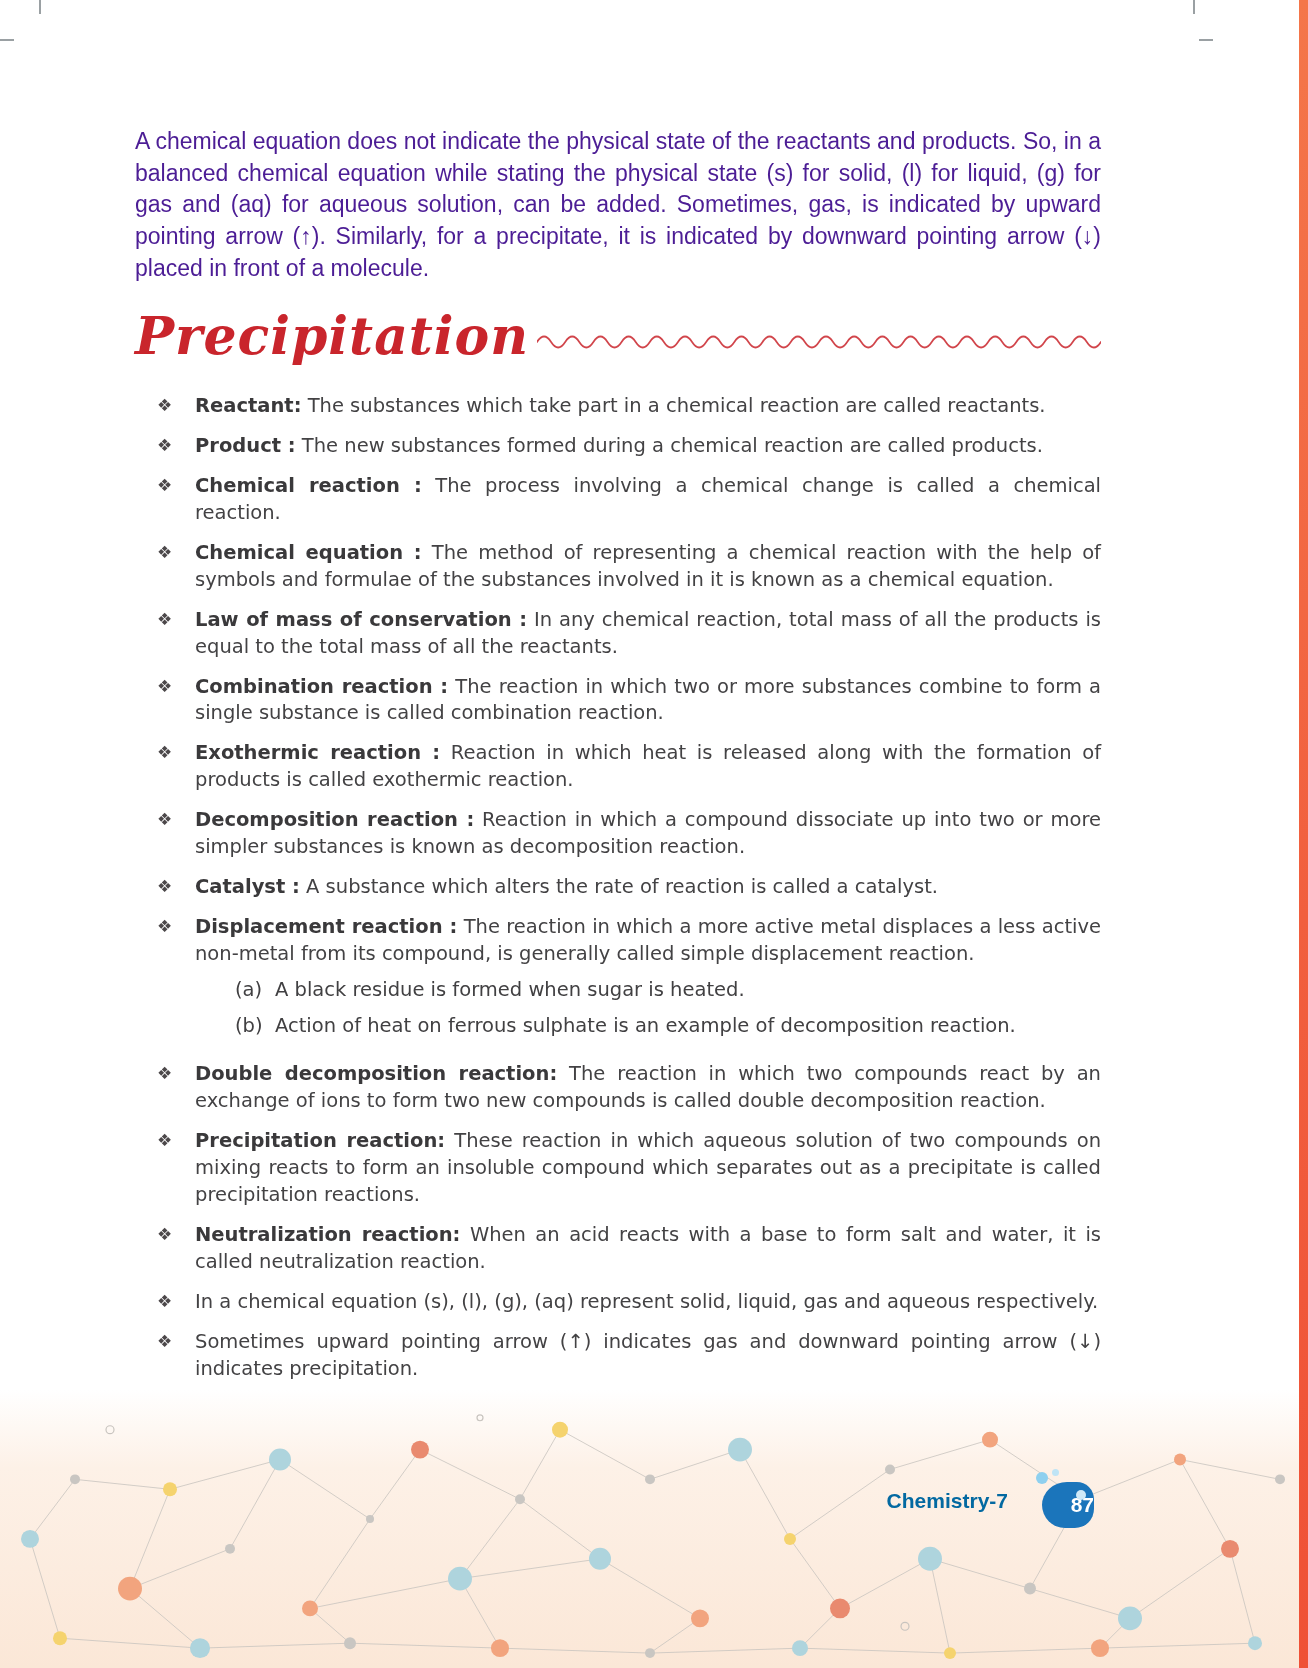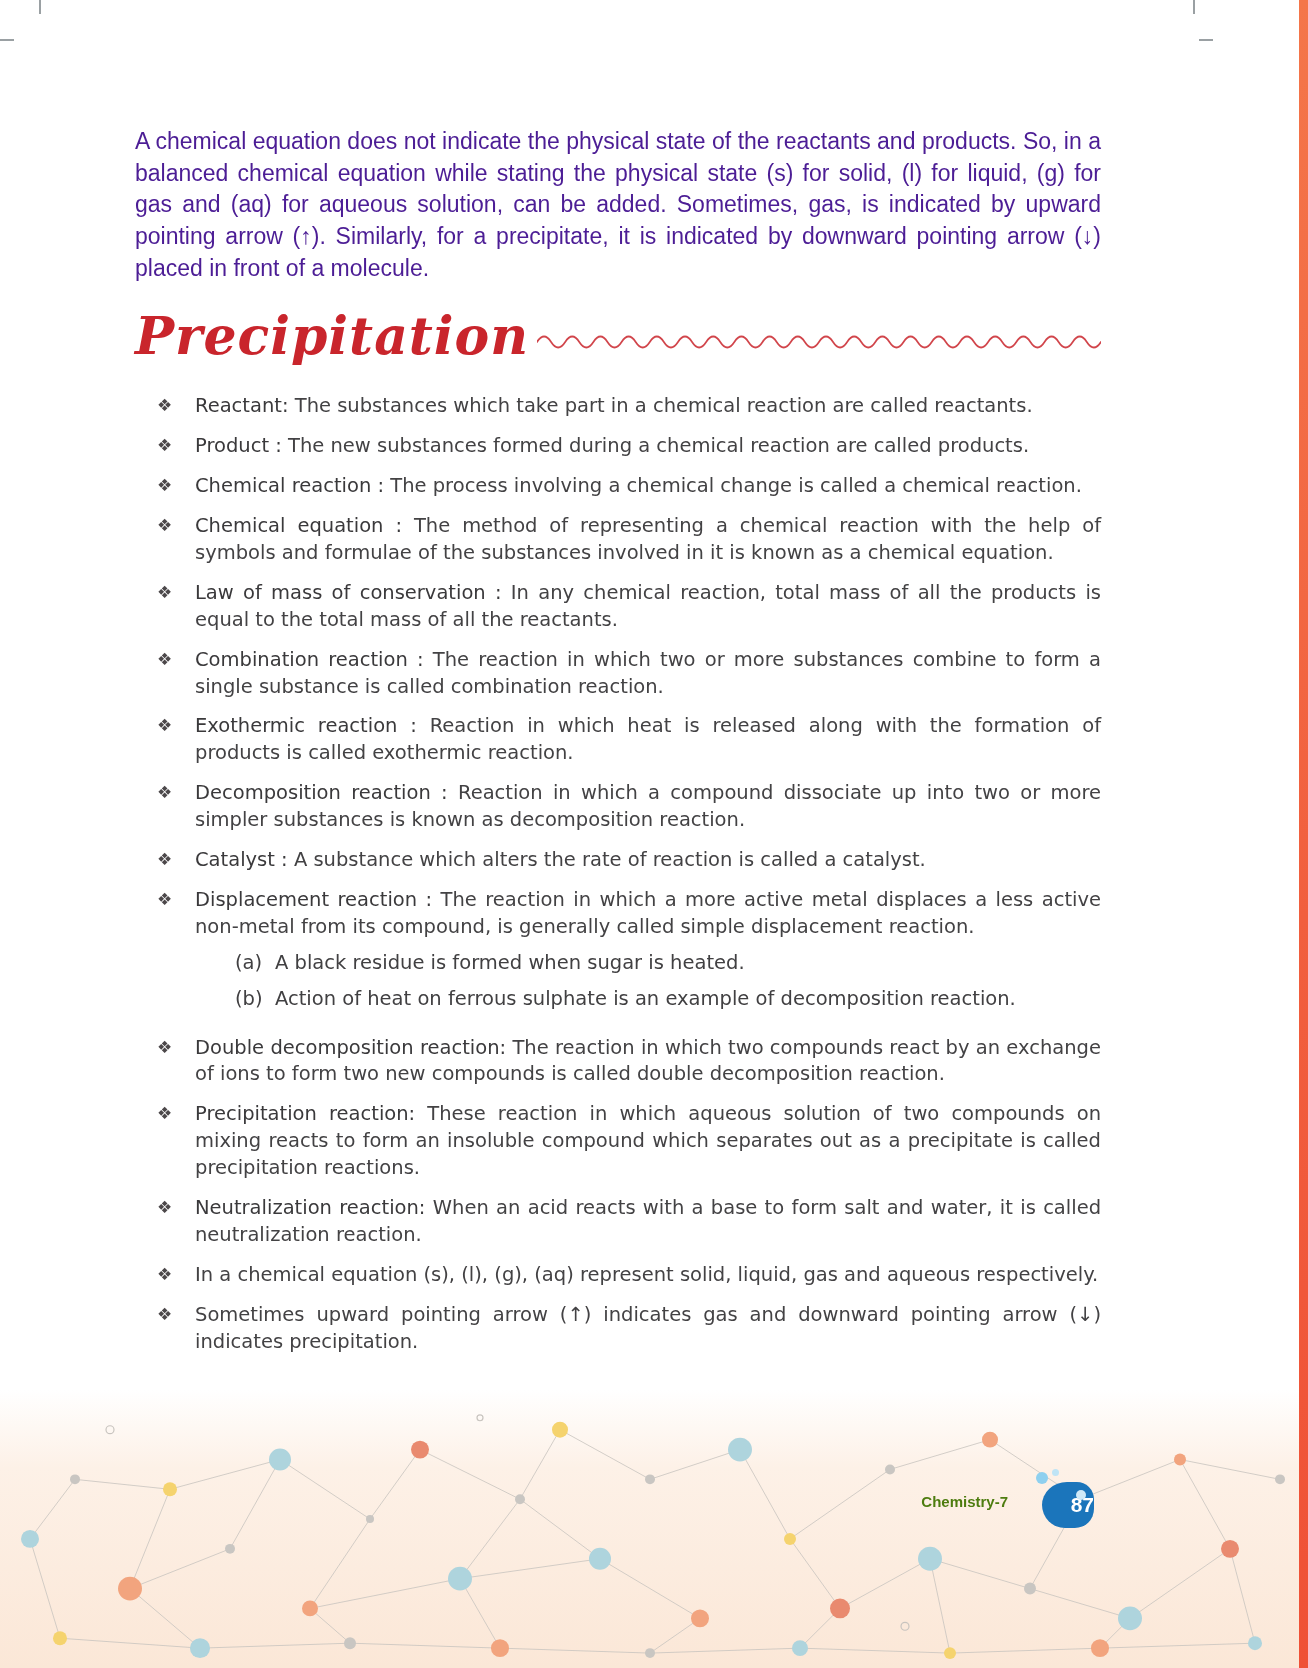--- a/index.html
+++ b/index.html
@@ -38,40 +38,40 @@
   }
   .wave{flex:1 1 auto;margin-bottom:12px;min-width:0;}
   .wave svg{display:block;width:100%;height:18px;}
   .wave path{fill:none;stroke:var(--accent-red);stroke-width:2;opacity:.85;stroke-linecap:round;}
   
   .item{display:flex;margin-bottom:13px;}
   .bullet{flex:0 0 60px;padding-left:22px;box-sizing:border-box;font-size:17px;
     color:#4c484a;padding-top:2px;}
   .icol{flex:1 1 auto;min-width:0;}
   .itext{margin:0;text-align:justify;font-size:19.5px;line-height:1.38;color:#434244;}
-  .itext b{font-weight:400;color:#3a393b;}
+  .itext b{font-weight:700;color:#3a393b;}
   .subitems{margin-top:9px;padding-left:40px;}
   .subitem{display:flex;margin-bottom:9px;font-size:19.5px;line-height:1.38;}
   .subitem .slabel{flex:0 0 40px;}
   
   .deco{position:absolute;left:0;right:0;bottom:0;height:278px;z-index:0;
     background:linear-gradient(180deg,rgba(252,239,229,0) 0%,#fdf1e7 28%,#fbe7d7 100%);}
   .deco svg{display:block;width:100%;height:100%;}
   .edge{stroke:#c8c4bf;stroke-width:1;opacity:.8;}
   .nc-t{fill:var(--deco-teal);}
   .nc-o{fill:var(--deco-orange);}
   .nc-y{fill:var(--deco-yellow);}
   .nc-g{fill:var(--deco-gray);}
   .nc-r{fill:var(--deco-red);}
   .nc-ring{fill:none;stroke:#c8c4bf;stroke-width:1.2;}
   
   .footer{position:absolute;right:212px;bottom:138px;display:flex;align-items:center;
     gap:20px;z-index:5;}
-  .book-title{font-family:"Liberation Sans",sans-serif;font-size:15px;font-weight:600;
-    color:#4d7c0f;}
+  .book-title{font-family:"Liberation Sans",sans-serif;font-size:21px;font-weight:600;
+    color:#0369a1;}
   .badge{position:relative;width:68px;height:58px;}
   .badge-dot1{position:absolute;left:8px;top:0;width:12px;height:12px;border-radius:50%;
     background:#8ed0ef;}
   .badge-dot2{position:absolute;left:24px;top:-3px;width:7px;height:7px;border-radius:50%;
     background:#bfe4f5;}
   .badge-main{position:absolute;right:2px;bottom:2px;width:52px;height:46px;
     background:var(--badge-blue);
     border-radius:26px 18px 20px 24px / 24px 18px 20px 24px;
     display:flex;align-items:center;justify-content:flex-end;
     color:#fff;font-weight:bold;font-size:21px;font-family:"Liberation Sans",sans-serif;}

